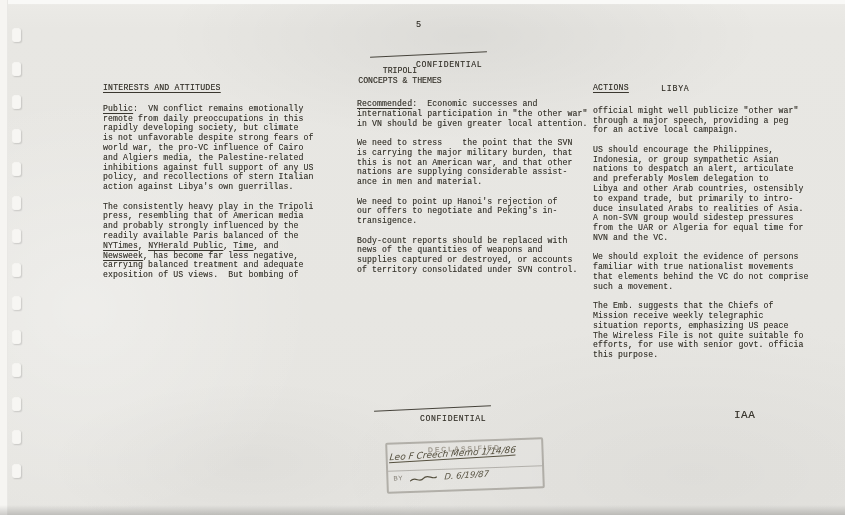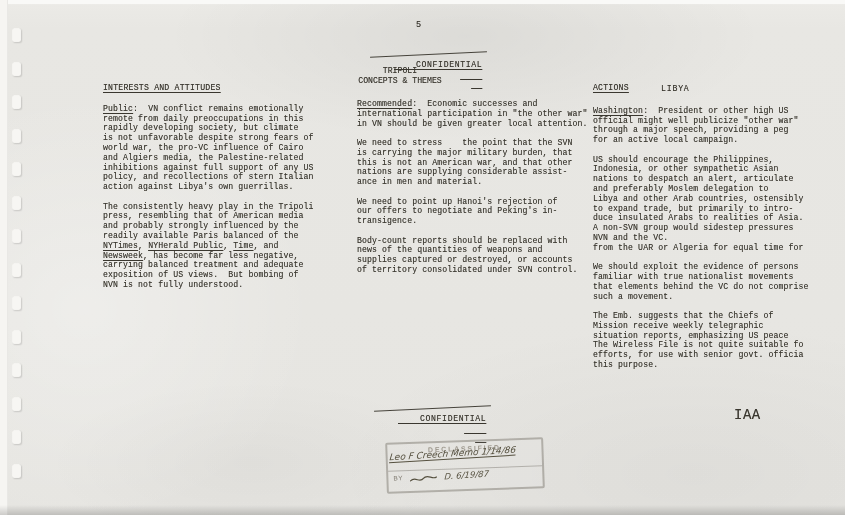--- a/index.html
+++ b/index.html
@@ -32,40 +32,40 @@
   .heading{display:inline-block;font-size:8.2px;line-height:9.8px;letter-spacing:0.2px;white-space:pre;
     text-decoration:underline;text-underline-offset:2px;margin-bottom:11px;text-shadow:0 0 0.4px rgba(58,55,47,0.6);}
   .col{position:absolute;top:77px;}
   #col-left{left:103px;width:250px;}
   #col-middle{left:357px;top:99px;width:240px;}
   #col-right{left:593px;width:252px;}
   #col-right .heading{margin-bottom:13px;}
   #middle-titles{position:absolute;left:352px;top:66px;width:96px;text-align:center;}
   #middle-titles .t1{font-size:8.2px;line-height:9.9px;white-space:pre;text-shadow:0 0 0.4px rgba(58,55,47,0.55);}
   #middle-titles .t2{font-size:8.2px;line-height:9.9px;white-space:pre;text-underline-offset:2px;text-shadow:0 0 0.4px rgba(58,55,47,0.55);}
-  .conf{letter-spacing:0.6px;text-decoration:underline;text-underline-offset:2px;text-align:right;}
+  .conf{letter-spacing:0.6px;text-underline-offset:2px;text-align:right;}
   .strike{position:absolute;left:-24px;right:-5px;top:4px;height:1px;background:#46433b;transform:rotate(-2.6deg);}
   #conf-top{left:394px;top:50px;}
   #conf-bottom{left:398px;top:404px;}
   #stamp{position:absolute;left:386px;top:440px;width:154px;height:47px;transform:rotate(-2deg);
     border:2px solid rgba(100,95,86,0.40);border-radius:2px;background:rgba(255,255,255,0.06);}
   .stamp-sep{position:absolute;left:0;right:0;top:26px;height:1px;background:rgba(100,95,86,0.38);}
   #stamp-word{position:absolute;top:3px;left:0;right:0;text-align:center;
     font-family:"Liberation Sans",sans-serif;font-weight:bold;font-size:7px;letter-spacing:1.8px;
     color:rgba(128,121,108,0.70);}
   .hand{font-family:"DejaVu Sans",sans-serif;font-style:italic;color:#55503f;}
   #stamp-hand1{position:absolute;top:6px;left:2px;font-size:9px;white-space:nowrap;
     transform:rotate(-1.5deg) skewX(-10deg);text-decoration:underline;text-underline-offset:2px;}
   #stamp-by{position:absolute;left:5px;top:30px;font-family:"Liberation Sans",sans-serif;
     font-size:6.5px;color:rgba(110,104,94,0.85);letter-spacing:0.5px;}
   #stamp-sig{position:absolute;left:20px;top:30px;}
   #stamp-date{position:absolute;left:56px;top:28px;font-size:8.5px;white-space:nowrap;transform:rotate(-2deg) skewX(-8deg);}
   #page-num{left:416px;top:21px;font-size:8.5px;}
   #libya{left:661px;top:36px;letter-spacing:0.8px;margin-top:48px;}
-  #iaa{left:734px;top:411px;font-size:14px;letter-spacing:0.5px;}
+  #iaa{left:734px;top:411px;font-size:11px;letter-spacing:0.5px;}
 </style>
 </head>
 <body>
 
 <div id="page">
   <div class="top-edge"></div>
   <div class="left-edge"></div>
   <div>
       <div class="hole" style="top: 28px;"></div>
       <div class="hole" style="top: 61.5px;"></div>
@@ -112,21 +112,20 @@
         </div>
         <div class="para">
           <div class="tline"><span>The consistently heavy play in the Tripoli</span></div>
           <div class="tline"><span>press, resembling that of American media</span></div>
           <div class="tline"><span>and probably strongly influenced by the</span></div>
           <div class="tline"><span>readily available Paris balanced of the</span></div>
           <div class="tline"><span class="u">NYTimes</span><span>, </span><span class="u">NYHerald Public</span><span>, </span><span class="u">Time</span><span>, and</span></div>
           <div class="tline"><span class="u">Newsweek</span><span>, has become far less negative,</span></div>
           <div class="tline"><span>carrying balanced treatment and adequate</span></div>
           <div class="tline"><span>exposition of US views.  But bombing of</span></div>
-          <div class="tline"><span>NVN is not fully understood.</span></div>
         </div>
       </div>
   </div>
 
   <div class="col" id="col-middle">
     <div>
         <div class="para">
           <div class="tline"><span class="u">Recommended</span><span>:  Economic successes and</span></div>
           <div class="tline"><span>international participation in "the other war"</span></div>
           <div class="tline"><span>in VN should be given greater local attention.</span></div>
@@ -149,36 +148,35 @@
           <div class="tline"><span>supplies captured or destroyed, or accounts</span></div>
           <div class="tline"><span>of territory consolidated under SVN control.</span></div>
         </div>
       </div>
   </div>
 
   <div class="col" id="col-right">
     <span class="heading">ACTIONS</span>
     <div>
         <div class="para">
-          <div class="tline"><span class="u">Washington</span><span>:  President or other high US</span></div>
           <div class="tline"><span>official might well publicize "other war"</span></div>
           <div class="tline"><span>through a major speech, providing a peg</span></div>
           <div class="tline"><span>for an active local campaign.</span></div>
         </div>
         <div class="para">
           <div class="tline"><span>US should encourage the Philippines,</span></div>
-          <div class="tline"><span>Indonesia, or other sympathetic Asian</span></div>
+          <div class="tline"><span>Indonesia, or group sympathetic Asian</span></div>
           <div class="tline"><span>nations to despatch an alert, articulate</span></div>
           <div class="tline"><span>and preferably Moslem delegation to</span></div>
           <div class="tline"><span>Libya and other Arab countries, ostensibly</span></div>
           <div class="tline"><span>to expand trade, but primarily to intro-</span></div>
           <div class="tline"><span>duce insulated Arabs to realities of Asia.</span></div>
           <div class="tline"><span>A non-SVN group would sidestep pressures</span></div>
+          <div class="tline"><span>from the UAR or Algeria for equal time for</span></div>
           <div class="tline"><span>NVN and the VC.</span></div>
-          <div class="tline"><span>from the UAR or Algeria for equal time for</span></div>
         </div>
         <div class="para">
           <div class="tline"><span>We should exploit the evidence of persons</span></div>
           <div class="tline"><span>familiar with true nationalist movements</span></div>
           <div class="tline"><span>that elements behind the VC do not comprise</span></div>
           <div class="tline"><span>such a movement.</span></div>
         </div>
         <div class="para">
           <div class="tline"><span>The Emb. suggests that the Chiefs of</span></div>
           <div class="tline"><span>Mission receive weekly telegraphic</span></div>

